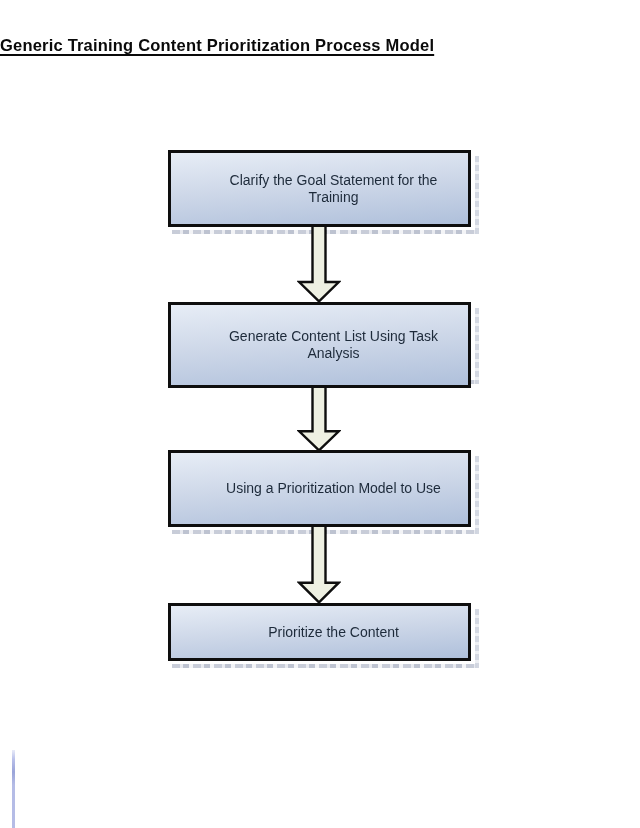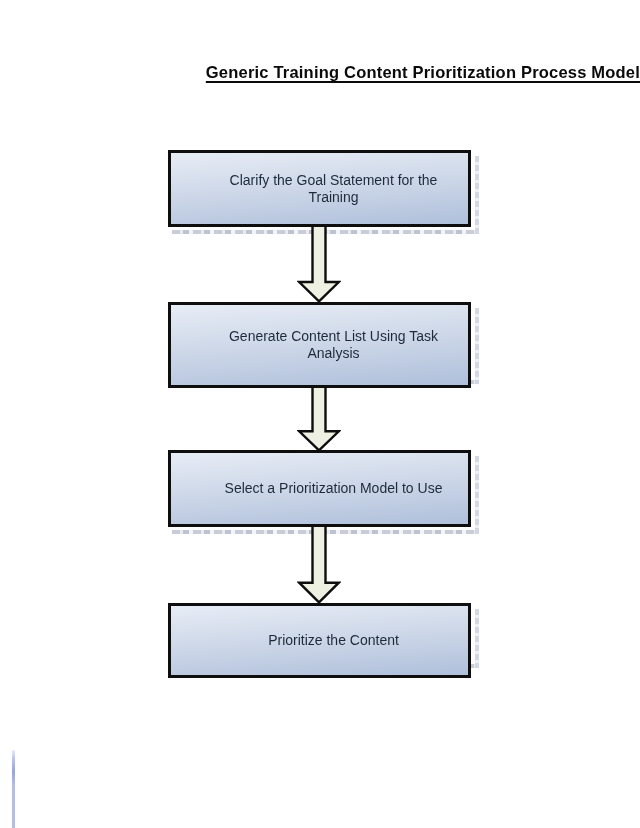--- a/index.html
+++ b/index.html
@@ -6,25 +6,25 @@
   .page {
     position: relative;
     width: 640px;
     height: 828px;
     background: #ffffff;
     font-family: "Liberation Sans", sans-serif;
     overflow: hidden;
   }
   .title {
     position: absolute;
-    top: 63px;
+    top: 36px;
     left: 0;
     width: 100%;
     margin: 0;
-    text-align: right;
+    text-align: left;
     font-size: 16.5px;
     font-weight: bold;
     letter-spacing: 0.2px;
     color: #0a0a0a;
     text-decoration: underline;
     text-decoration-thickness: 2px;
     text-underline-offset: 3px;
   }
   .box {
     position: absolute;
@@ -42,21 +42,21 @@
   }
   .box-label {
     font-size: 14px;
     color: #1d2a3a;
     line-height: 1.2;
     padding: 0 10px;
   }
   .box1 { top: 150px; height: 77px; }
   .box2 { top: 302px; height: 86px; }
   .box3 { top: 450px; height: 77px; }
-  .box4 { top: 603px; height: 75px; }
+  .box4 { top: 603px; height: 58px; }
 
   
   .sh-b, .sh-r { position: absolute; z-index: 0; opacity: 0.9; }
   .sh-b {
     height: 4px; width: 305px; left: 172px;
     background: repeating-linear-gradient(90deg,
       #c2c7d4 0px, #c2c7d4 8px,
       #e6e8ee 8px, #e6e8ee 11px,
       #b6bccb 11px, #b6bccb 17px,
       #f2f3f6 17px, #f2f3f6 21px);
@@ -124,21 +124,21 @@
     <path d="M15.5,0 L15.5,57 L2.2,57 L22,76.4 L41.8,57 L28.5,57 L28.5,0"></path>
   </svg>
 
   <div class="box box1">
     <span class="box-label">Clarify the Goal Statement for the Training</span>
   </div>
   <div class="box box2">
     <span class="box-label">Generate Content List Using Task Analysis</span>
   </div>
   <div class="box box3">
-    <span class="box-label">Select a Prioritization Model to Use</span>
+    <span class="box-label">Using a Prioritization Model to Use</span>
   </div>
   <div class="box box4">
     <span class="box-label">Prioritize the Content</span>
   </div>
 
   <div class="margin-line"></div>
 
 </div>
 
 </body></html>

